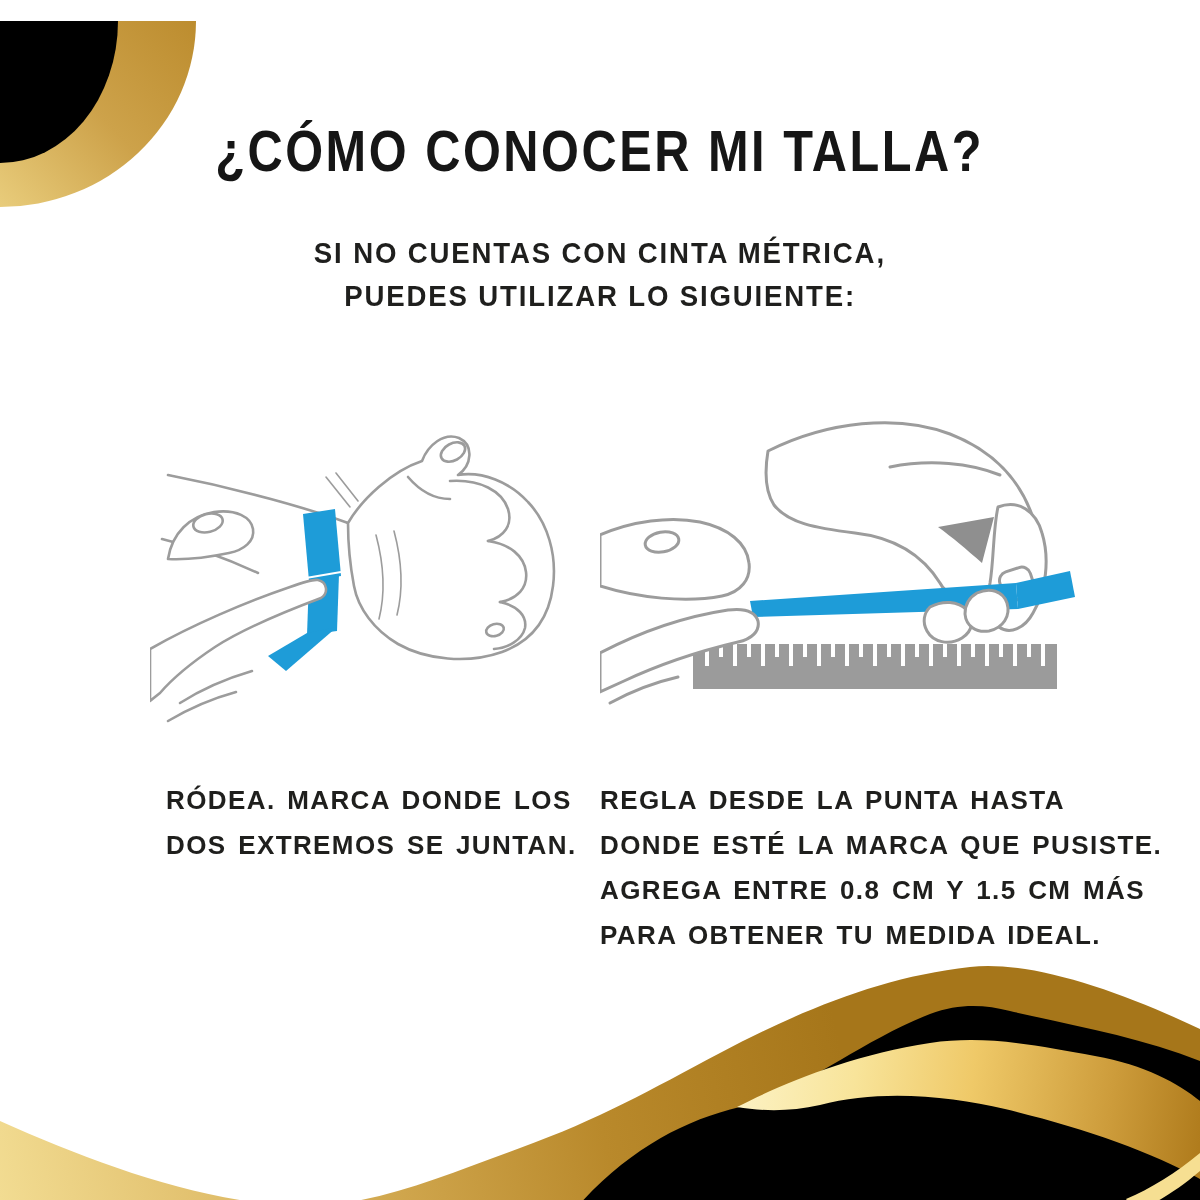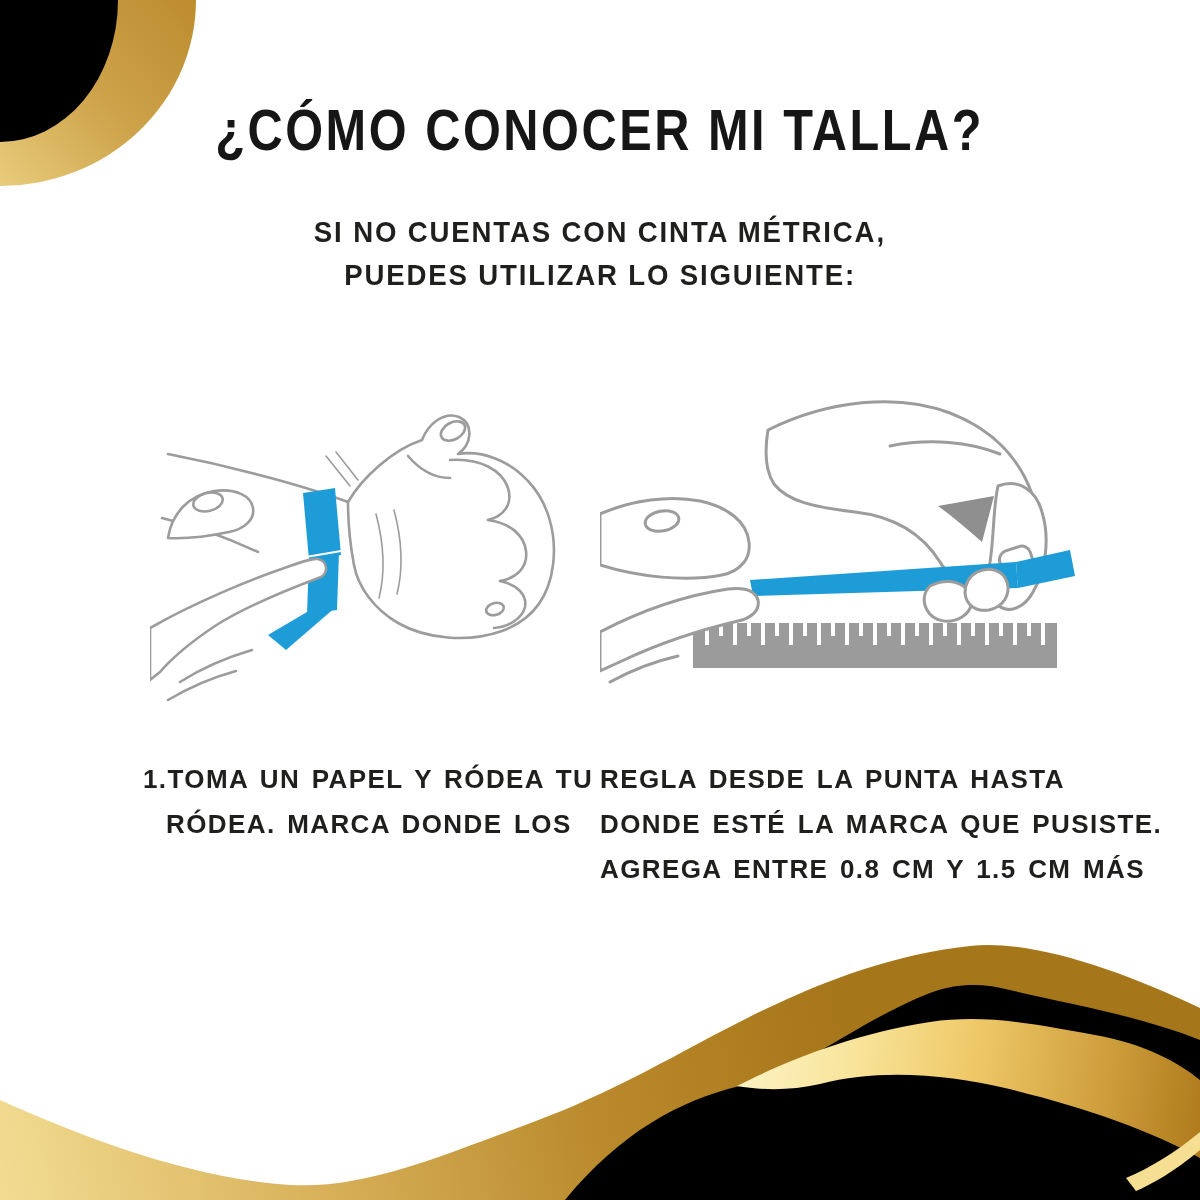--- a/index.html
+++ b/index.html
@@ -3,21 +3,21 @@
 <meta charset="utf-8">
 <style>
   :root{
     --background:#FFFFFF; --text:#1F1F1D; --accent-blue:#1E9CD8;
     --hand-line-gray:#9C9C9C; --ruler-gray:#9B9B9B;
     --gold-dark:#A6761A; --gold-light:#F2DC92; --black:#000000;
   }
   html,body{margin:0;padding:0;}
   body{width:1200px;height:1200px;background:var(--background);
        font-family:"Liberation Sans",sans-serif;color:var(--text);overflow:hidden;}
-  #page{position:relative;width:1200px;height:1084px;background:var(--background);}
+  #page{position:relative;width:1200px;height:1084px;background:var(--background);margin-top:21px;}
 
   .corner{position:absolute;pointer-events:none;}
   #corner-tl{left:0;top:0;}
   #corner-br{left:0;top:928px;}
 
   .title-wrap{position:absolute;left:0;top:96px;width:1200px;text-align:center;}
   .title-wrap .t{display:inline-block;font-size:58px;font-weight:700;letter-spacing:3px;
        color:#161616;transform:scaleX(.84);transform-origin:center;white-space:nowrap;}
 
   .subtitle-wrap{position:absolute;left:0;top:210px;width:1200px;text-align:center;
@@ -160,23 +160,24 @@
                          C100,240 58,254 24,270 L0,281 Z"></path>
       <path class="ln" d="M10,292 C32,280 56,271 78,266"></path>
       <path class="bd" d="M330,196 C343,189 358,190 367,199 C375,207 373,220 362,227 C349,235 333,231 327,220
                          C322,211 324,202 330,196 Z"></path>
       <path class="bd" d="M377,182 C390,176 403,180 407,192 C411,205 403,217 389,220 C376,222 366,215 365,203
                          C365,192 370,186 377,182 Z"></path>
     </svg>
   </div>
 
   <div class="step" id="step-1">
-    <div><span class="marker">1.</span><span>TOMA UN PAPEL Y RÓDEA TU</span></div>
     <div class="cont">RÓDEA. MARCA DONDE LOS</div>
+    <div class="cont">DOS EXTREMOS SE JUNTAN.</div>
   </div>
 
   <div class="step" id="step-2">
     <div>REGLA DESDE LA PUNTA HASTA</div>
     <div>DONDE ESTÉ LA MARCA QUE PUSISTE.</div>
     <div>AGREGA ENTRE 0.8 CM Y 1.5 CM MÁS</div>
+    <div>PARA OBTENER TU MEDIDA IDEAL.</div>
   </div>
 
 </div>
 
 </body></html>

